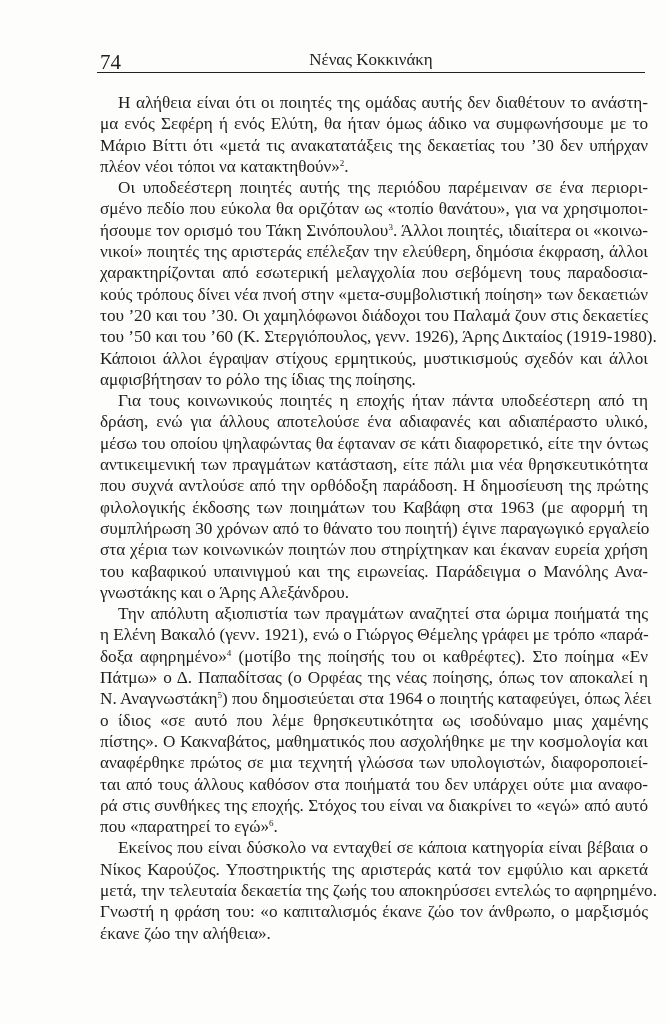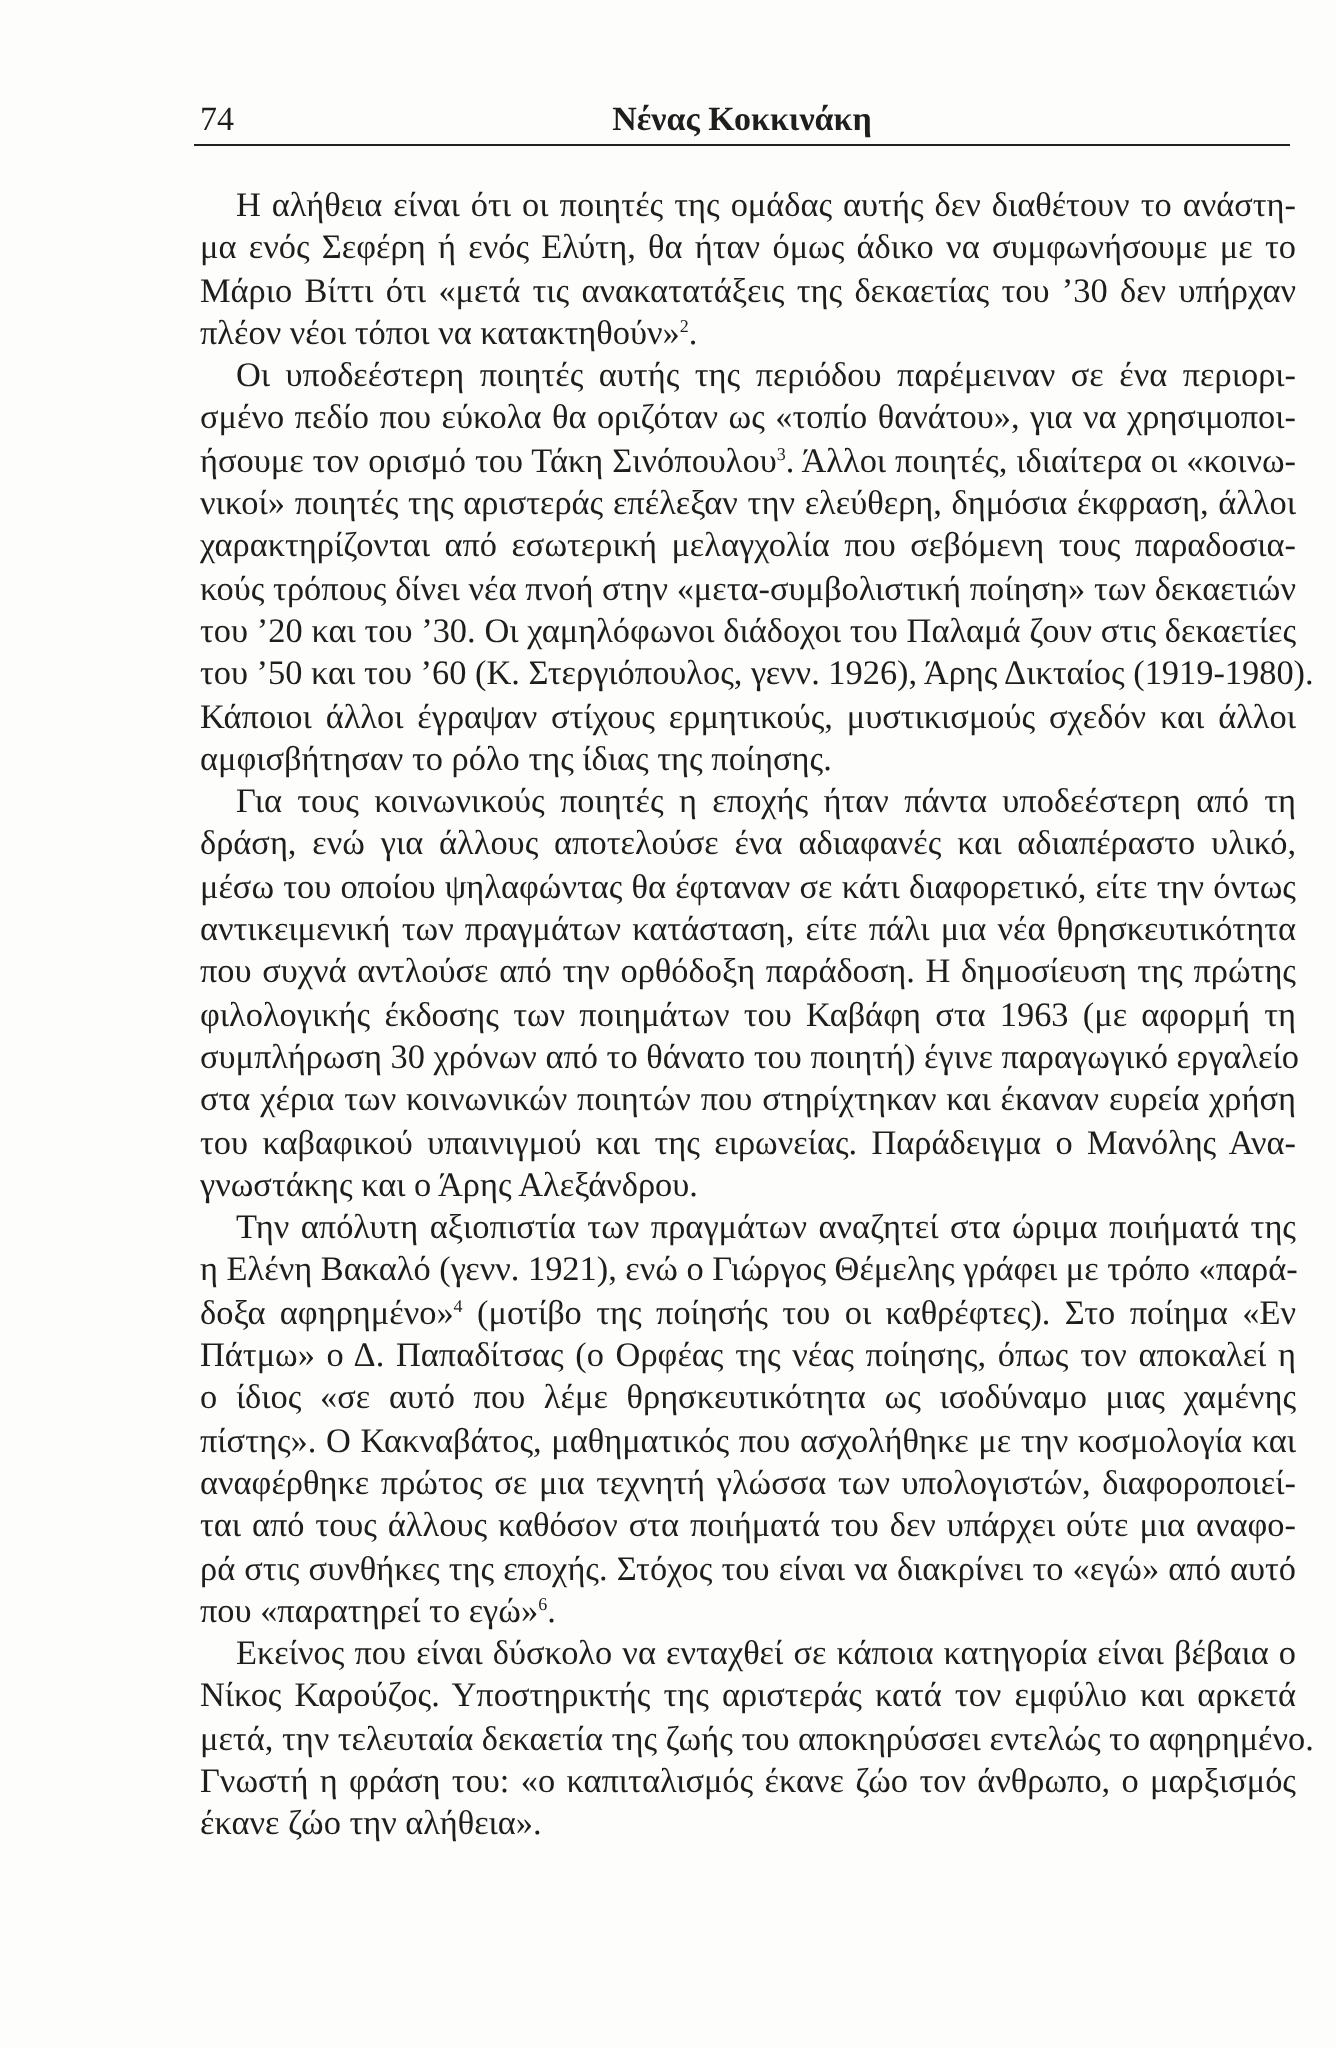--- a/index.html
+++ b/index.html
@@ -12,27 +12,26 @@
     color: #1e1e1e;
   }
   .page-header {
     position: absolute;
     left: 97px; top: 44px;
     width: 548px; height: 28px;
     border-bottom: 1.6px solid #222;
   }
   .page-number {
     position: absolute; left: 3px; top: 6px;
-    font-size: 17px;
+    font-size: 21px;
   }
   .running-title {
     position: absolute; left: 0; right: 0; top: 6px;
     text-align: center;
     font-size: 17px;
-    font-weight: bold;
   }
   .body-text {
     position: absolute;
     left: 100px; top: 92px;
     width: 548px;
     font-size: 17.2px;
     line-height: 21.3px;
   }
   .line {
     display: block;
@@ -86,20 +85,21 @@
     <span class="line">στα χέρια των κοινωνικών ποιητών που στηρίχτηκαν και έκαναν ευρεία χρήση</span>
     <span class="line">του καβαφικού υπαινιγμού και της ειρωνείας. Παράδειγμα ο Μανόλης Ανα-</span>
     <span class="line last">γνωστάκης και ο Άρης Αλεξάνδρου.</span>
   </div>
 
   <div>
     <span class="line indent">Την απόλυτη αξιοπιστία των πραγμάτων αναζητεί στα ώριμα ποιήματά της</span>
     <span class="line">η Ελένη Βακαλό (γενν. 1921), ενώ ο Γιώργος Θέμελης γράφει με τρόπο «παρά-</span>
     <span class="line"><span>δοξα αφηρημένο»</span><sup>4</sup><span> (μοτίβο της ποίησής του οι καθρέφτες). Στο ποίημα «Εν</span></span>
     <span class="line">Πάτμω» ο Δ. Παπαδίτσας (ο Ορφέας της νέας ποίησης, όπως τον αποκαλεί η</span>
+    <span class="line"><span>Ν. Αναγνωστάκη</span><sup>5</sup><span>) που δημοσιεύεται στα 1964 ο ποιητής καταφεύγει, όπως λέει</span></span>
     <span class="line">ο ίδιος «σε αυτό που λέμε θρησκευτικότητα ως ισοδύναμο μιας χαμένης</span>
     <span class="line">πίστης». Ο Κακναβάτος, μαθηματικός που ασχολήθηκε με την κοσμολογία και</span>
     <span class="line">αναφέρθηκε πρώτος σε μια τεχνητή γλώσσα των υπολογιστών, διαφοροποιεί-</span>
     <span class="line">ται από τους άλλους καθόσον στα ποιήματά του δεν υπάρχει ούτε μια αναφο-</span>
     <span class="line">ρά στις συνθήκες της εποχής. Στόχος του είναι να διακρίνει το «εγώ» από αυτό</span>
     <span class="line last"><span>που «παρατηρεί το εγώ»</span><sup>6</sup><span>.</span></span>
   </div>
 
   <div>
     <span class="line indent">Εκείνος που είναι δύσκολο να ενταχθεί σε κάποια κατηγορία είναι βέβαια ο</span>

